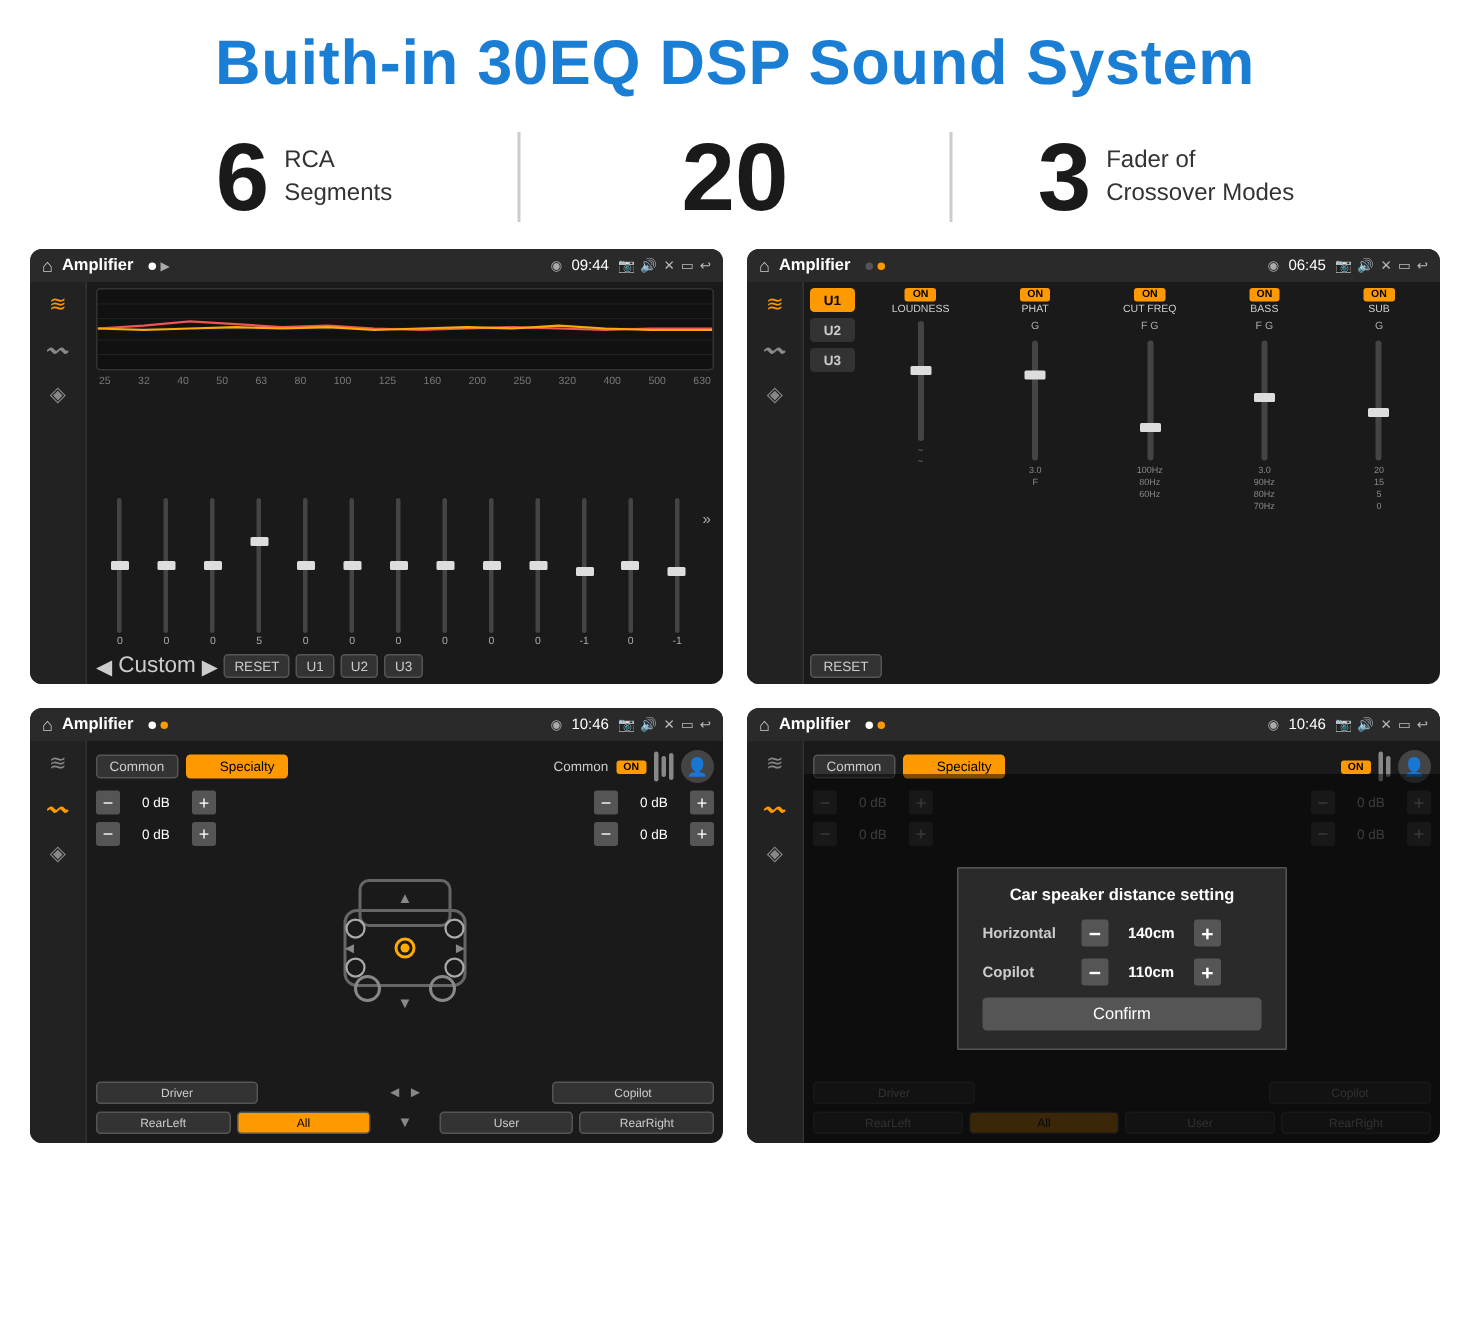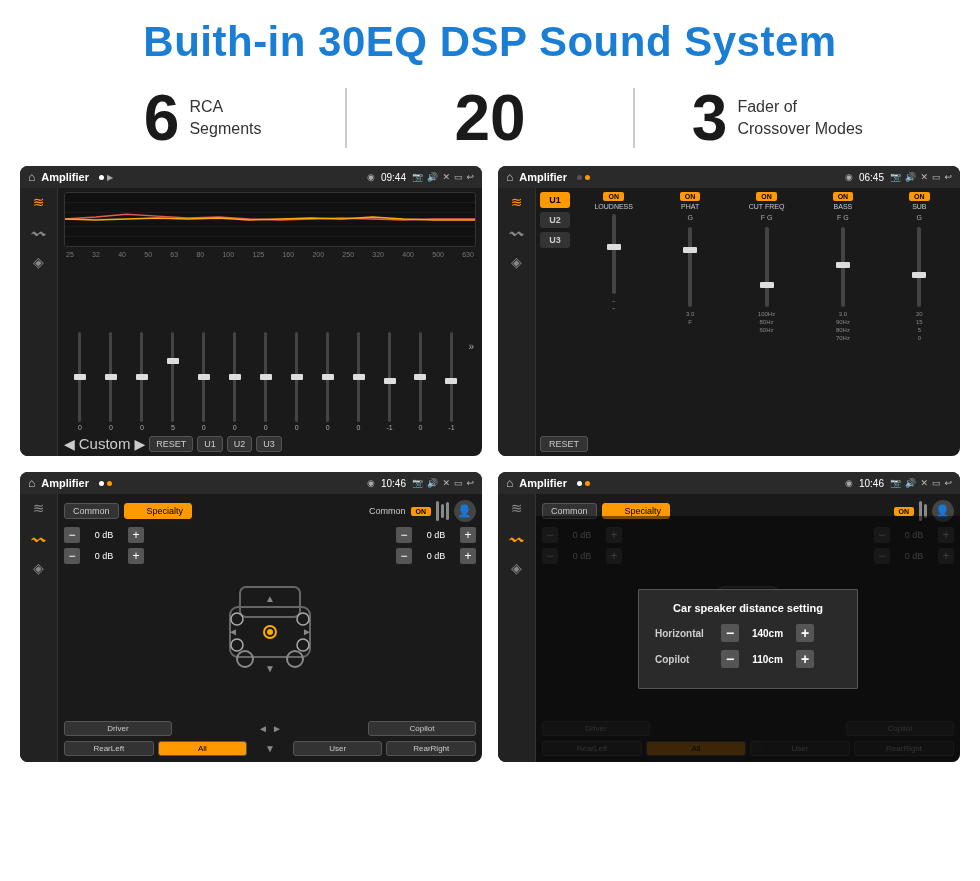--- a/index.html
+++ b/index.html
@@ -978,19 +978,20 @@
               <div class="dialog-minus">−</div>
               <span class="dialog-val">140cm</span>
               <div class="dialog-plus">+</div>
             </div>
             <div class="dialog-row">
               <span class="dialog-row-label">Copilot</span>
               <div class="dialog-minus">−</div>
               <span class="dialog-val">110cm</span>
               <div class="dialog-plus">+</div>
             </div>
+            <button class="dialog-confirm-btn">Confirm</button>
           </div>
         </div>
       </div>
     </div>
   </div>
 
 </div>
 
 </body></html>

